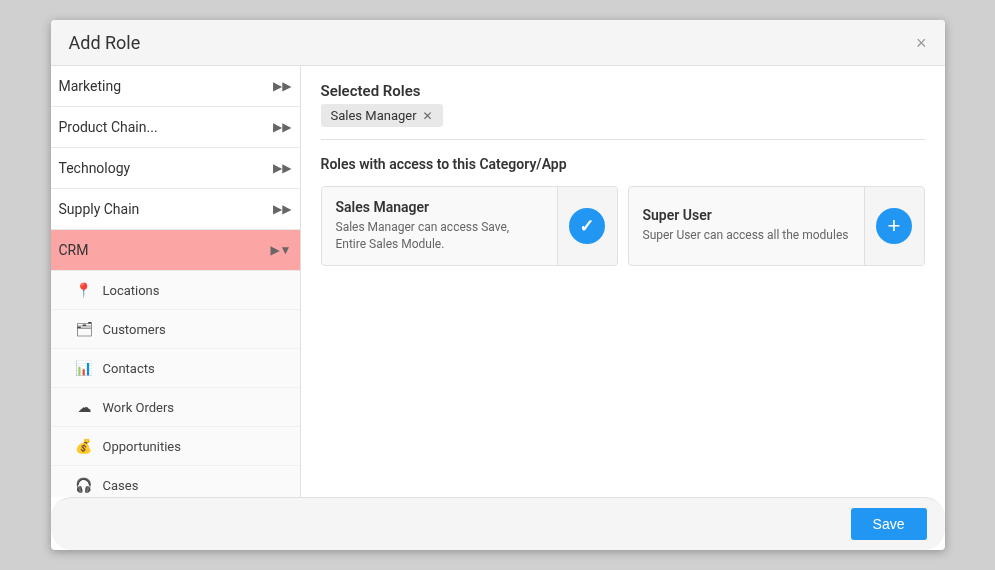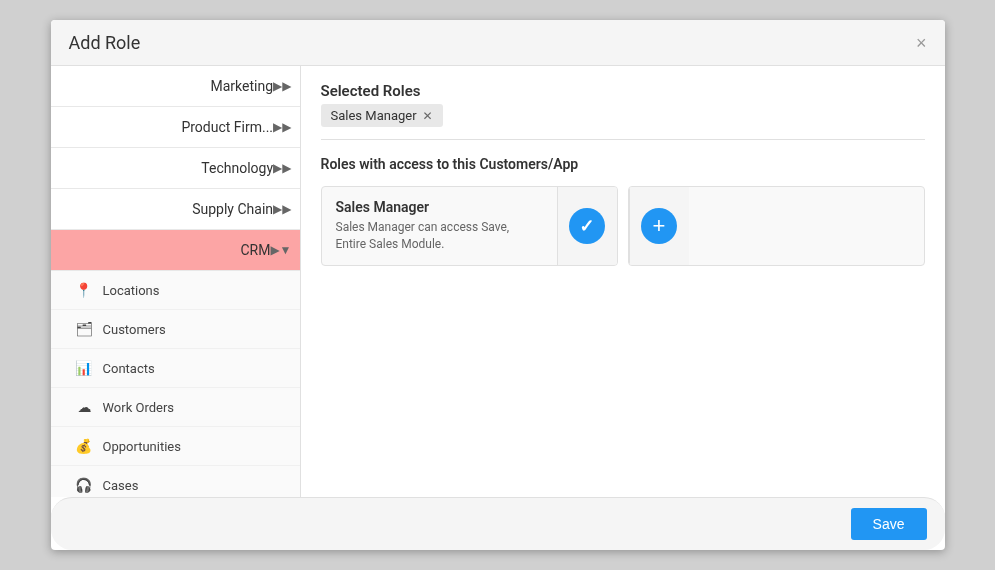--- a/index.html
+++ b/index.html
@@ -54,21 +54,21 @@
       border-right: 1px solid #e0e0e0;
       overflow-y: auto;
       background: #fafafa;
       flex-shrink: 0;
     }
     .sidebar::-webkit-scrollbar { width: 6px; }
     .sidebar::-webkit-scrollbar-thumb { background: #ccc; border-radius: 3px; }
     .category-item {
       display: flex;
       align-items: center;
-      justify-content: flex-end;
+      justify-content: space-between;
       padding: 12px 8px;
       border-bottom: 1px solid #e8e8e8;
       cursor: pointer;
       background: #fff;
       font-size: 14px;
       color: #333;
     }
     .category-item .chevron {
       font-size: 12px;
       color: #666;
@@ -227,21 +227,21 @@
 
   <div class="dialog-body">
 
     <div class="sidebar">
 
       <div class="category-item">
         <span>Marketing</span>
         <span class="chevron">▶</span>
       </div>
       <div class="category-item">
-        <span>Product Firm...</span>
+        <span>Product Chain...</span>
         <span class="chevron">▶</span>
       </div>
       <div class="category-item">
         <span>Technology</span>
         <span class="chevron">▶</span>
       </div>
       <div class="category-item">
         <span>Supply Chain</span>
         <span class="chevron">▶</span>
       </div>
@@ -283,37 +283,41 @@
 
       <div class="selected-roles">
         <div class="section-title">Selected Roles</div>
         <div class="role-tag">
           <span>Sales Manager</span>
           <span class="role-tag-close">✕</span>
         </div>
       </div>
 
       <div>
-        <div class="roles-section-title">Roles with access to this Customers/App</div>
+        <div class="roles-section-title">Roles with access to this Category/App</div>
         <div class="roles-grid">
 
           <div class="role-card">
             <div class="role-card-info">
               <div class="role-card-name">Sales Manager</div>
               <div class="role-card-desc">Sales Manager can access Save, Entire Sales Module.</div>
             </div>
             <div class="role-card-action">
               <button class="btn-circle btn-selected">
                 <span class="checkmark"></span>
               </button>
             </div>
           </div>
 
 
           <div class="role-card">
+            <div class="role-card-info">
+              <div class="role-card-name">Super User</div>
+              <div class="role-card-desc">Super User can access all the modules</div>
+            </div>
             <div class="role-card-action">
               <button class="btn-circle btn-add">
                 <span class="plus"></span>
               </button>
             </div>
           </div>
 
         </div>
       </div>
     </div>

